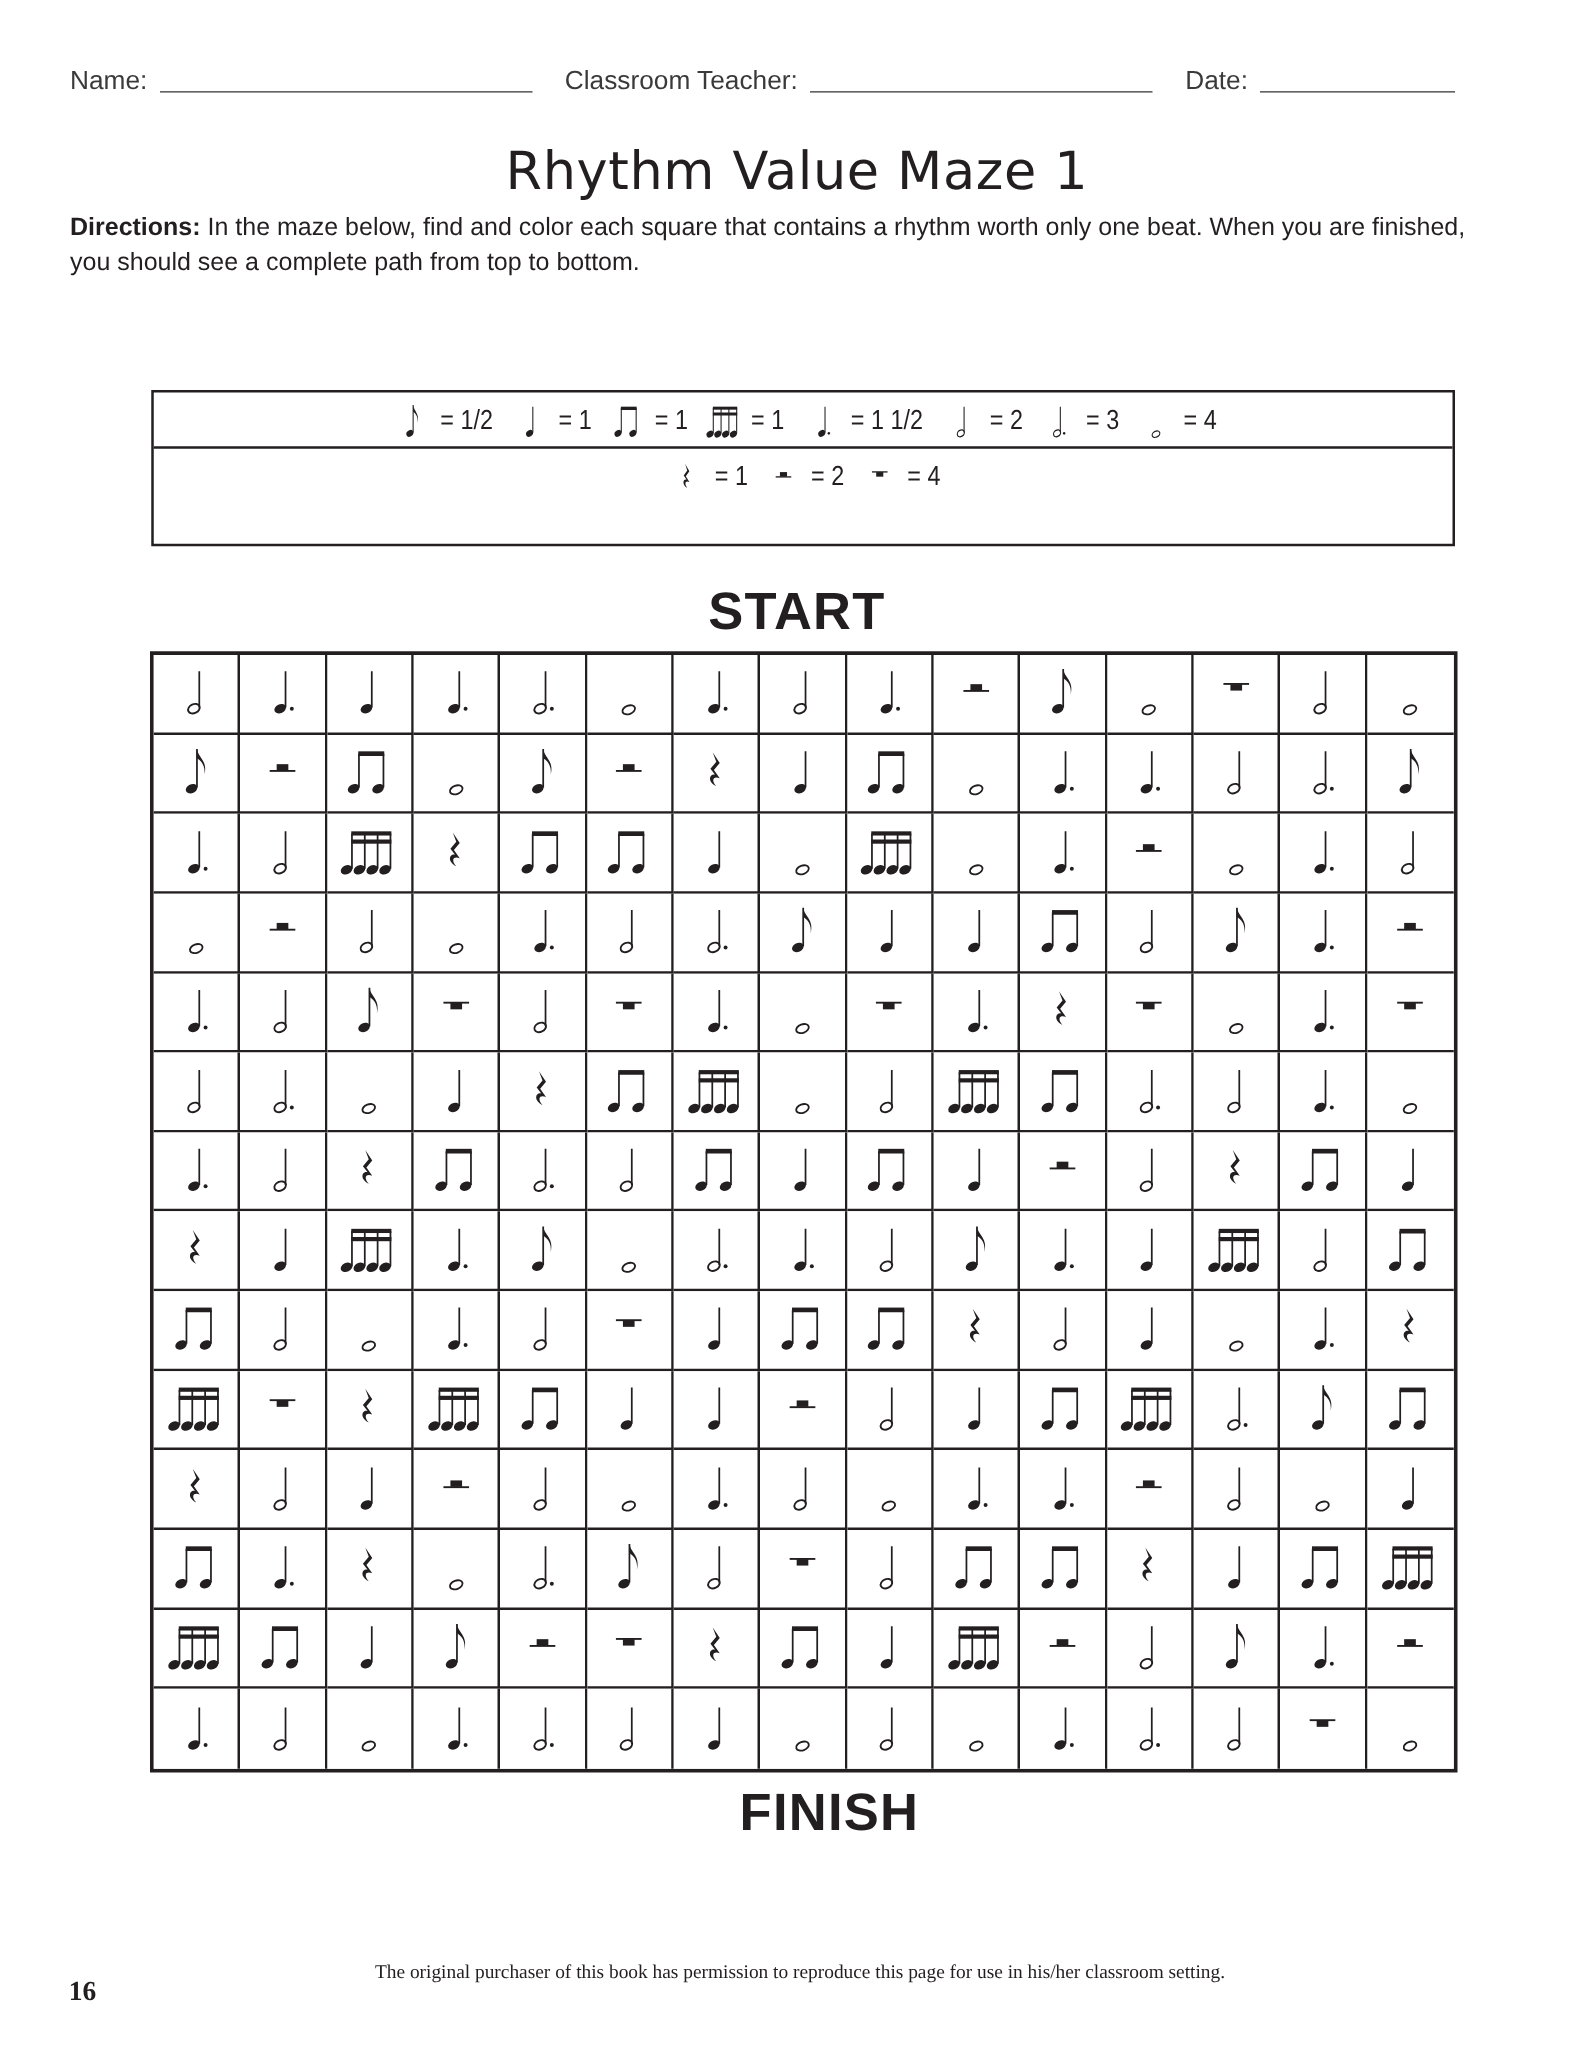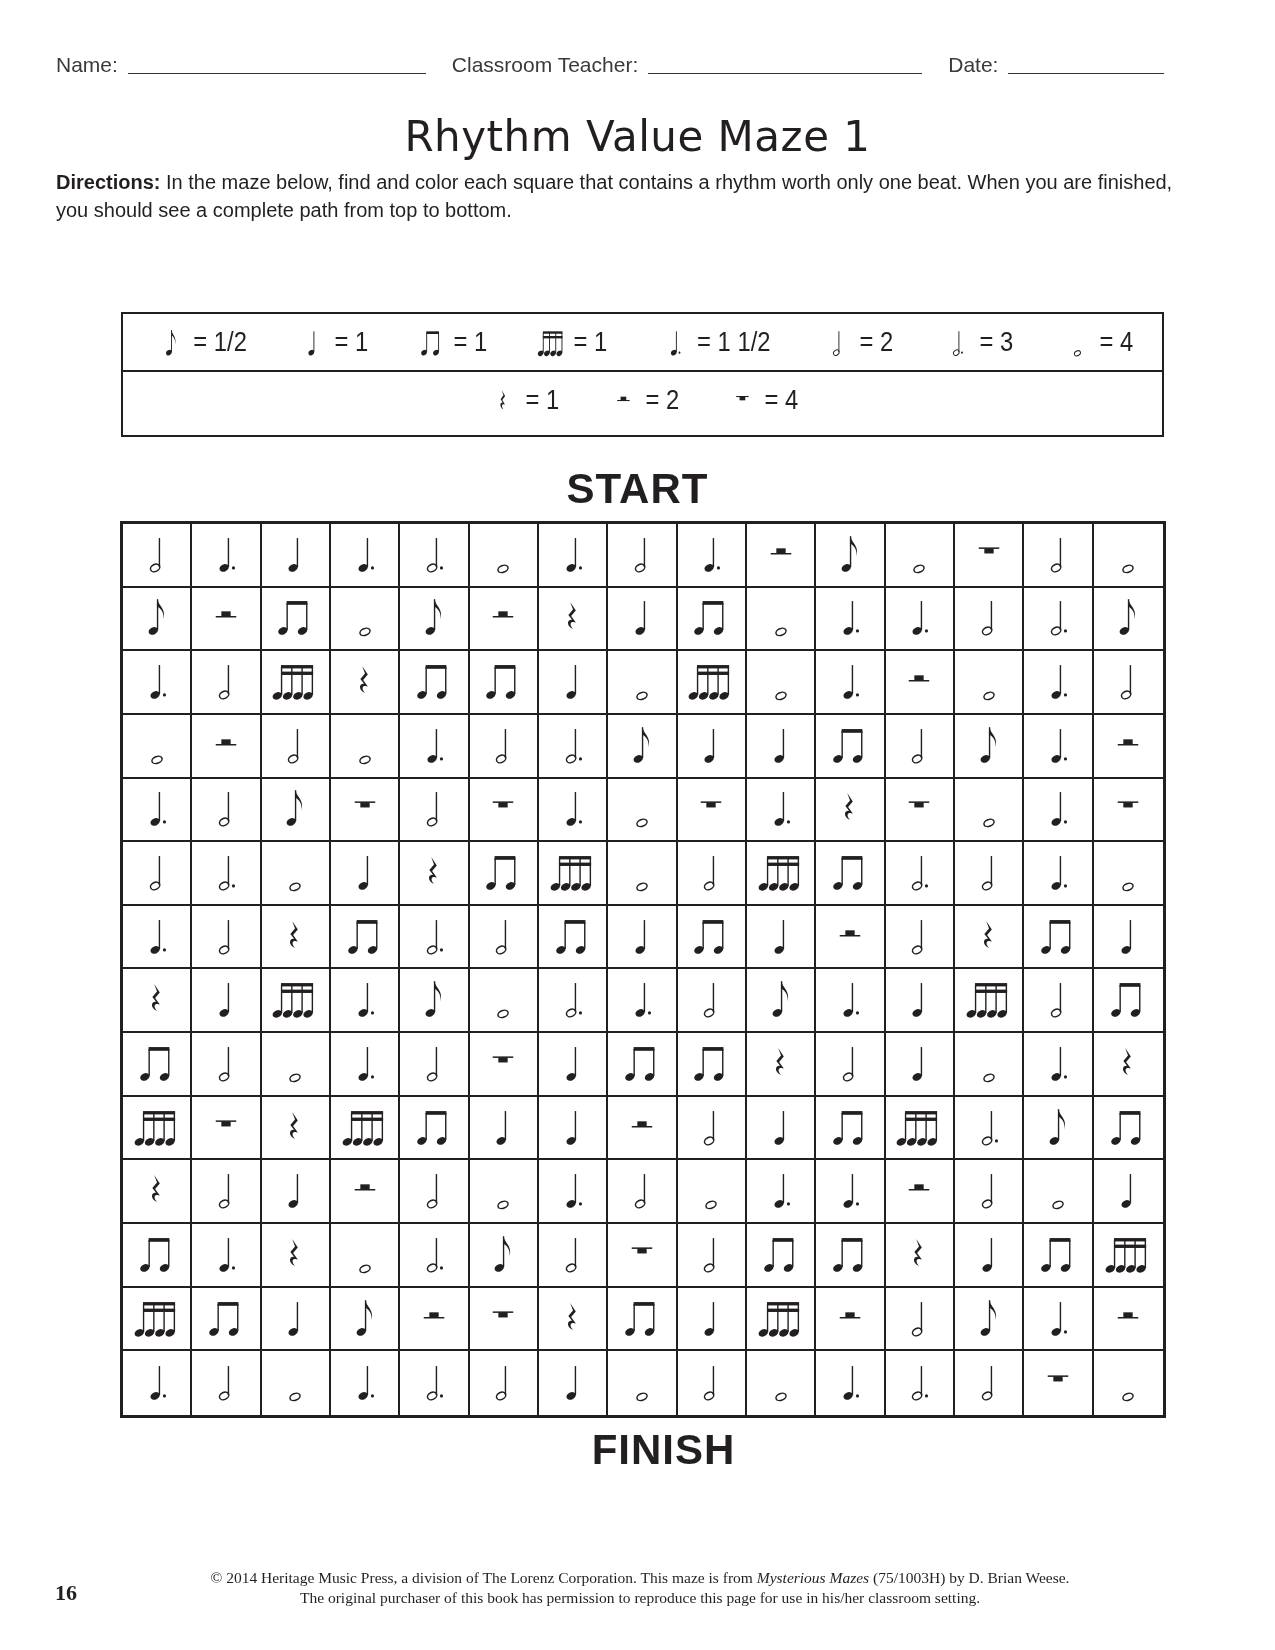--- a/index.html
+++ b/index.html
@@ -4,21 +4,21 @@
 <style>
   html, body { margin:0; padding:0; background:#ffffff; }
   body { width:1275px; height:1650px; position:relative; overflow:hidden; color:#231f20; font-family:"Liberation Sans", sans-serif; }
   .header-line { position:absolute; top:53px; left:56px; width:1150px; font-size:21px; color:#3a3a3a; display:flex; align-items:flex-start; white-space:nowrap; }
   .header-line .lbl { margin-right:10px; }
   .header-line .blank { display:inline-block; border-bottom:1.5px solid #333; height:20px; margin-right:26px; }
   .title { position:absolute; top:112px; left:0; width:1275px; text-align:center; font-family:"DejaVu Sans", sans-serif; font-weight:normal; font-size:42px; letter-spacing:0.5px; color:#231f20; }
   .directions { position:absolute; top:168px; left:56px; width:1130px; font-size:20px; line-height:28px; color:#231f20; }
   .directions b { font-weight:bold; }
   .key { position:absolute; top:312px; left:121px; width:1043px; height:125px; border:2px solid #231f20; box-sizing:border-box; }
-  .key-row { height:56px; display:flex; justify-content:center; align-items:center; gap:34px; font-size:28px; font-family:"Liberation Sans Narrow","Liberation Sans", sans-serif; }
+  .key-row { height:43px; display:flex; justify-content:center; align-items:center; font-size:22px; font-family:"Liberation Sans Narrow","Liberation Sans", sans-serif; }
   .key-row + .key-row { border-top:2px solid #231f20; }
   .key-item { display:flex; align-items:center; gap:6px; transform:scaleX(0.85); }
   .key-item svg { display:block; }
   .label-big { position:absolute; left:0; width:1275px; text-align:center; font-family:"Liberation Sans", sans-serif; font-weight:bold; font-size:42px; letter-spacing:1px; }
   .start { top:465px; }
   .finish { top:1426px;padding-left:26px; }
   .grid { position:absolute; top:521px; left:120px; width:1046px; height:897px; border:3.5px solid #231f20; box-sizing:border-box; display:grid; grid-template-columns:repeat(15,1fr); grid-template-rows:repeat(14,1fr); }
   .cell { border-right:2px solid #231f20; border-bottom:2px solid #231f20; display:flex; align-items:center; justify-content:center; background:#fff; cursor:pointer; }
   .cell:nth-child(15n) { border-right:none; }
   .cell.last-row { border-bottom:none; }
@@ -1606,15 +1606,14 @@
           <ellipse cx="30" cy="47" rx="5.6" ry="3.6" transform="rotate(-20 30 47)" fill="#fff" stroke="#231f20" stroke-width="1.6"></ellipse>
         </svg></span>
     </div>
   </div>
 
 <div class="label-big finish">FINISH</div>
 
 <div class="page-num">16</div>
 
 <div class="footer">
-  <div><span>© 2014 Heritage Music Press, a division of The Lorenz Corporation. This maze is from </span><i>Mysterious Mazes</i><span> (75/1003H) by D. Brian Weese.</span></div>
   <div>The original purchaser of this book has permission to reproduce this page for use in his/her classroom setting.</div>
 </div>
 
 </body></html>

